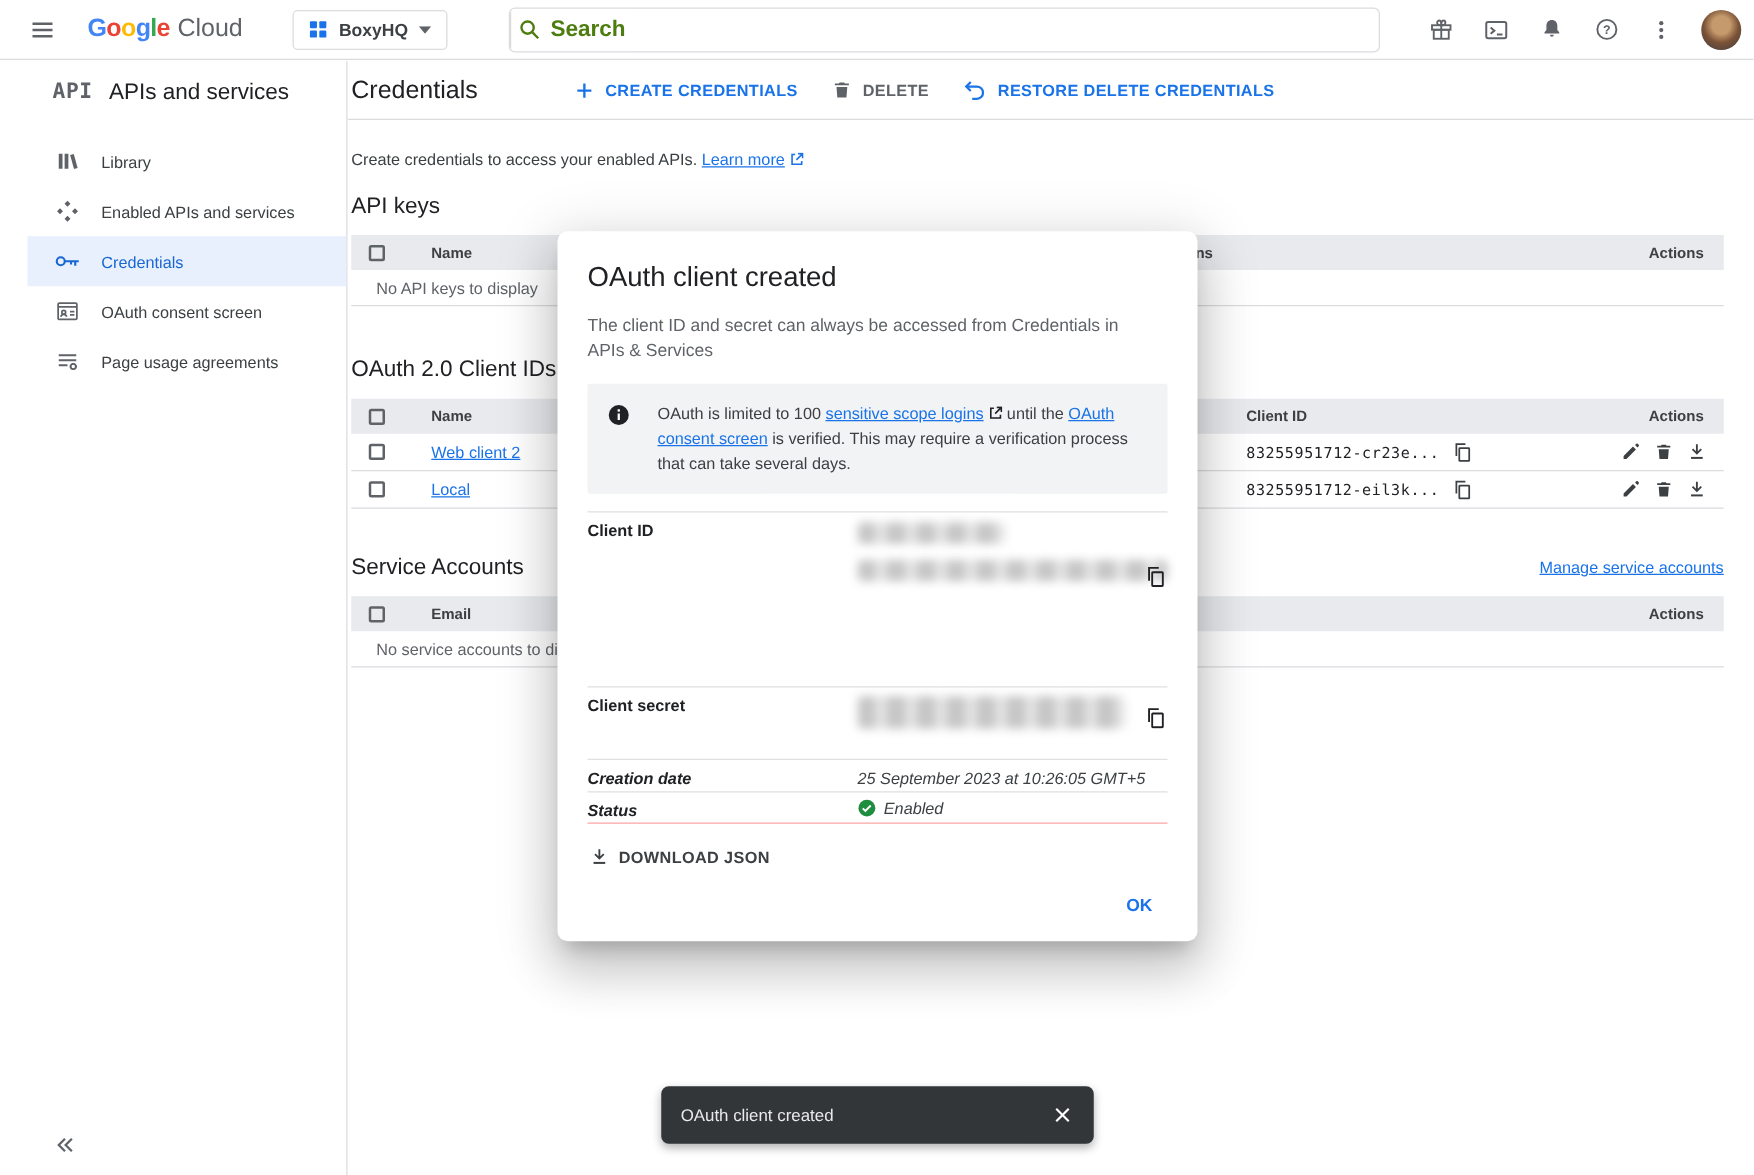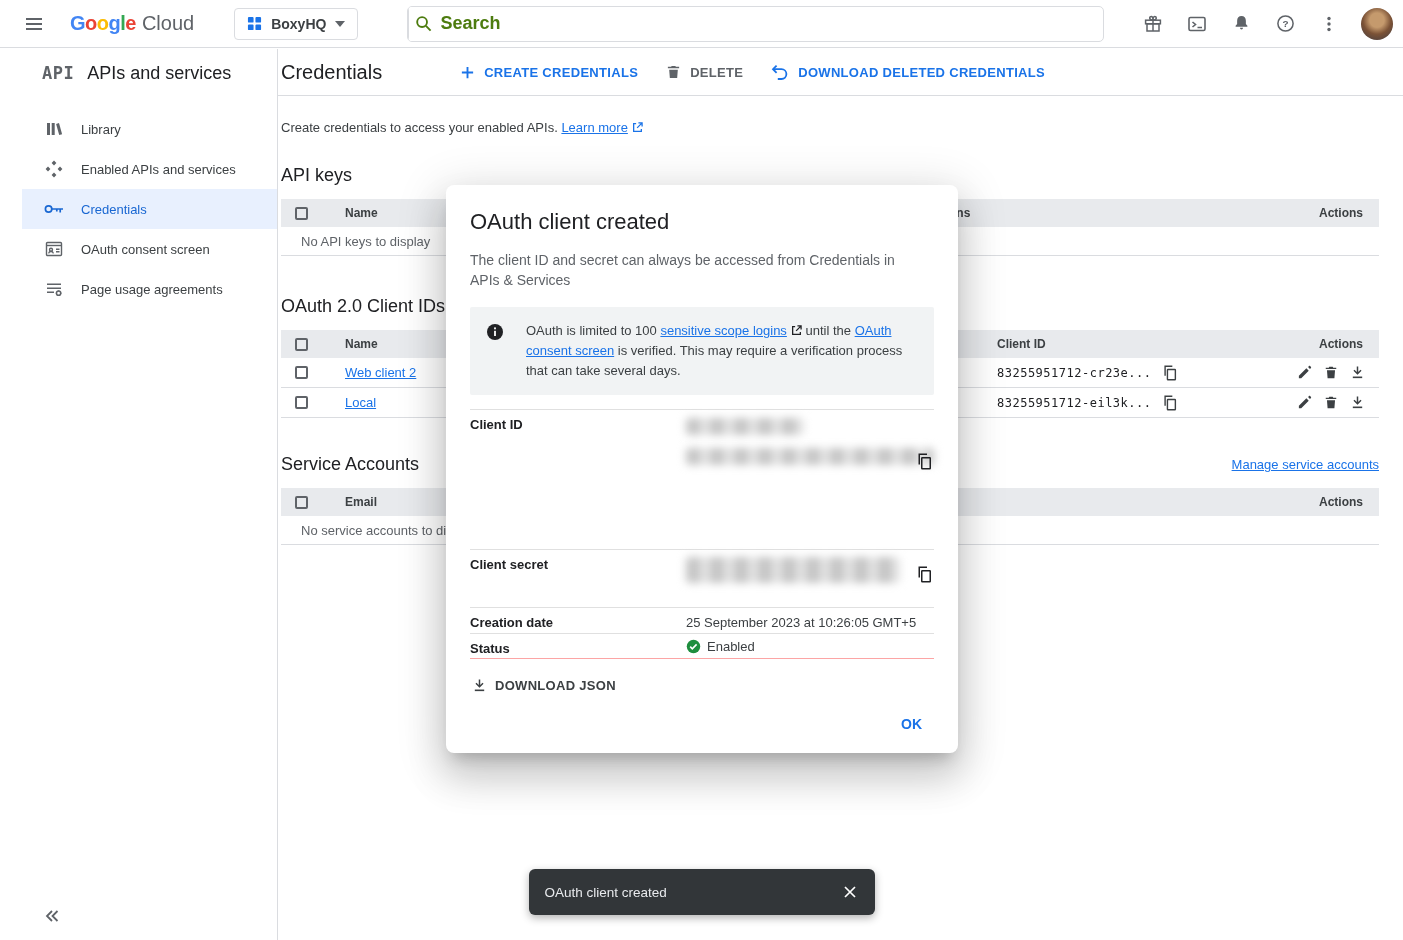--- a/index.html
+++ b/index.html
@@ -74,21 +74,21 @@
   .text-btn {
     display:inline-flex; align-items:center; gap:9px; font-size:13px; font-weight:700;
     letter-spacing:0.3px; height:36px; padding:0 14px; border-radius:4px;
   }
   .text-btn.blue { color:#1a73e8; }
   .text-btn.gray { color:#5f6368; }
   .content { padding:24px; }
   .intro { font-size:13px; color:#3c4043; }
   .link { color:#1a73e8; text-decoration:underline; }
   .link .ext { display:inline-block; vertical-align:-1px; margin-left:4px; }
-  .section-heading { font-size:18px; font-weight:400; color:#202124; margin-top:30px; }
+  .section-heading { font-size:18px; font-weight:400; color:#202124; margin-top:19px; }
   .section-row { display:flex; align-items:center; justify-content:space-between; margin-top:36px; }
   .section-row .section-heading { margin-top:0; }
   .manage-link { font-size:13px; }
 
   .table { margin-top:13px; }
   .thead {
     display:flex; align-items:center; height:28px; background:#e8eaed;
     font-size:12px; font-weight:700; color:#3c4043;
   }
   .trow { display:flex; align-items:center; height:30px; border-bottom:1px solid #dadce0; font-size:13px; }
@@ -118,21 +118,21 @@
   .notice .icon { color:#202124; margin-top:2px; flex:0 0 auto; }
   .notice-text { font-size:13px; color:#3c4043; line-height:1.55; }
   .field-rows { margin-top:14px; }
   .frow { display:flex; border-top:1px solid #e0e0e0; padding:5px 0; }
   .flabel { width:216px; font-size:13px; font-weight:700; color:#202124; padding-top:2px; }
   .fvalue { flex:1; position:relative; }
   .fvalue-text { font-size:13px; color:#3c4043; padding-top:2px; }
   .client-id-row { height:96px; }
   .secret-row { height:58px;margin-top:44px; }
   .frow.last { border-bottom:1px solid #fca5a5; }
-  .frow.plain { height:26px; }
+  .frow.plain { height:26px;font-style:italic; }
   .redacted {
     background: repeating-linear-gradient(90deg, #c6c6c6 0 14px, #e3e3e3 14px 24px);
     filter: blur(4px); border-radius:4px;
   }
   .r1 { width:118px; height:17px; margin-top:3px; }
   .r2 { width:248px; height:17px; margin-top:13px; }
   .r3 { width:214px; height:26px; margin-top:2px; }
   .copy-btn { position:absolute; right:0; color:#202124; padding:2px; }
   .client-id-row .copy-btn { top:36px; }
   .secret-row .copy-btn { top:9px; }
@@ -327,21 +327,21 @@
         </span>
         <span>DELETE</span>
       </button>
       <button class="text-btn blue">
         <span class="icon">
           <svg width="18" height="16" viewBox="0 0 18 16" fill="none" stroke="currentColor" stroke-width="1.8">
               <path d="M2.2 5.2h8.3a4.9 4.9 0 1 1 0 9.8H6.8"></path>
               <path d="M5.6 1.6L2 5.2l3.6 3.6"></path>
             </svg>
         </span>
-        <span>DOWNLOAD DELETED CREDENTIALS</span>
+        <span>RESTORE DELETE CREDENTIALS</span>
       </button>
     </div>
 
     <div class="content">
       <p class="intro">
         <span>Create credentials to access your enabled APIs.</span>
         <a class="link"><span>Learn more</span><span class="icon ext"><svg width="11" height="11" viewBox="0 0 12 12" fill="none" stroke="currentColor" stroke-width="1.4">
                 <path d="M4.5 1.8H1.8v8.4h8.4V7.5"></path>
                 <path d="M7 1h4v4M11 1L5.6 6.4"></path>
               </svg></span></a>

